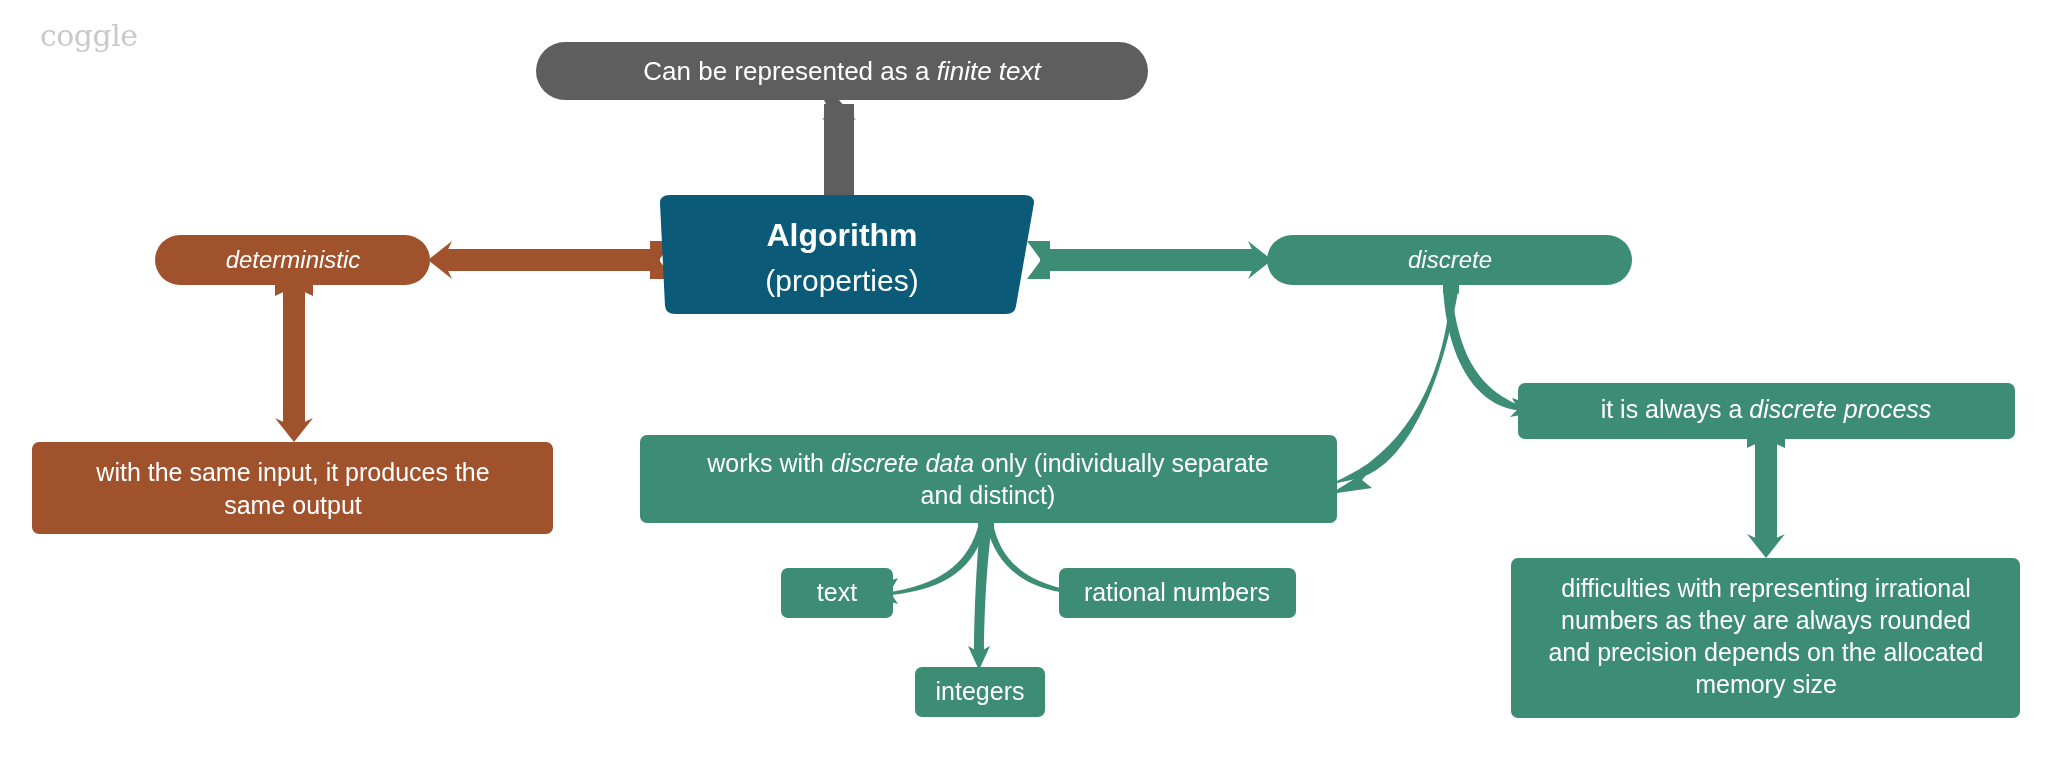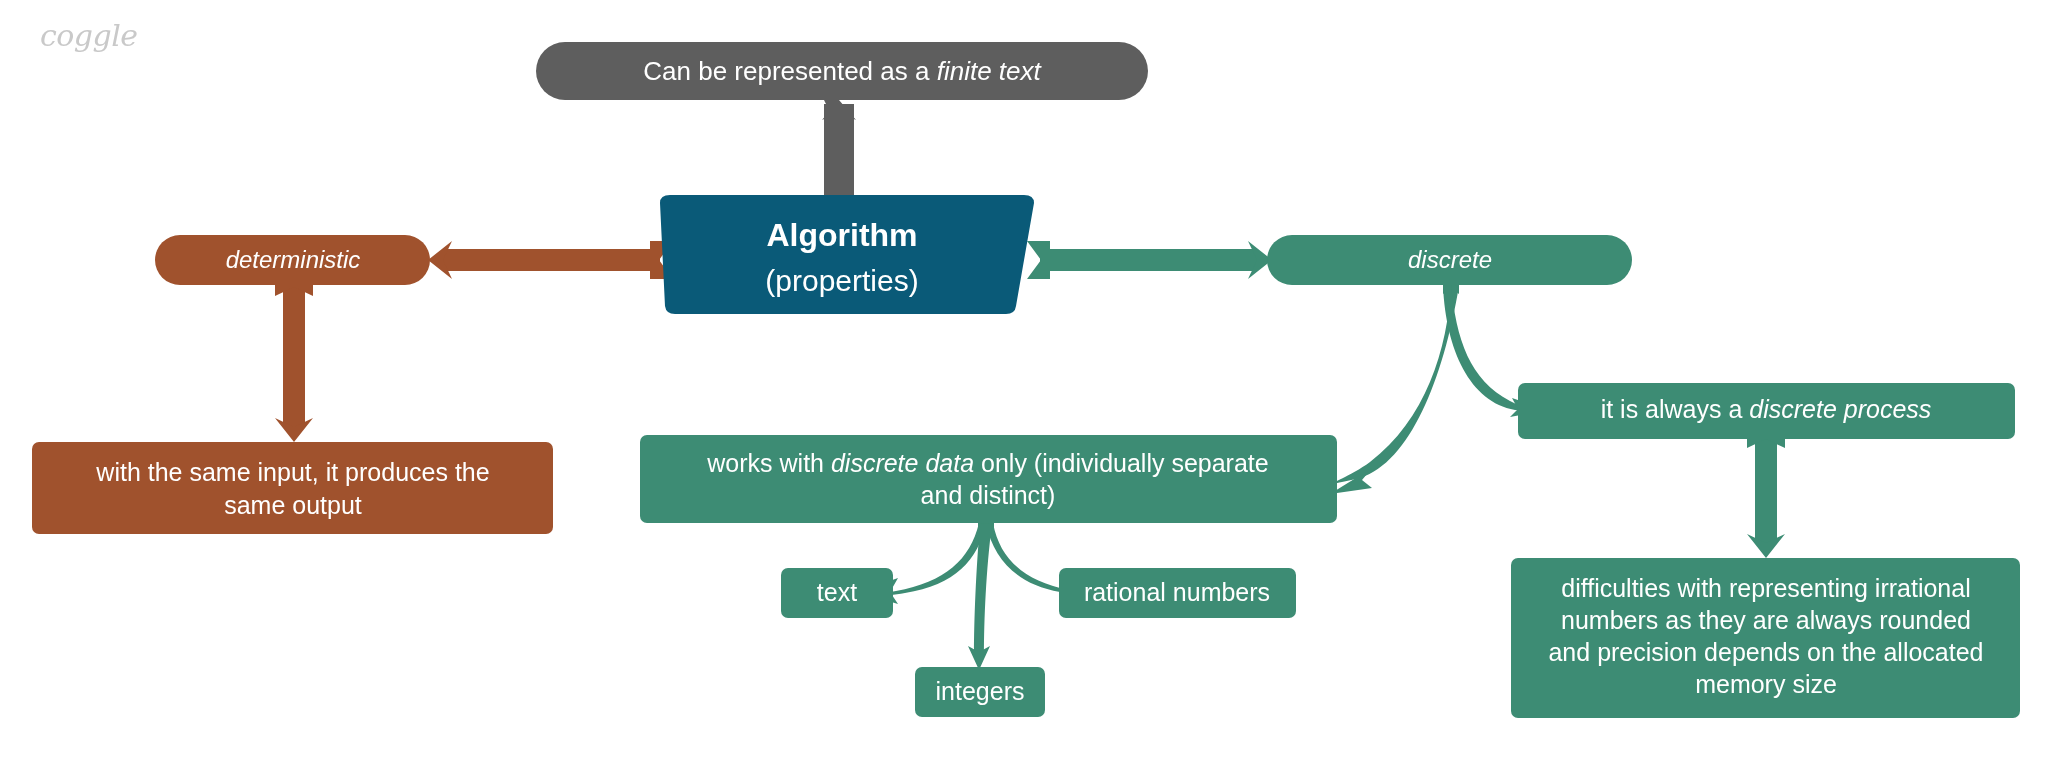--- a/index.html
+++ b/index.html
@@ -19,21 +19,20 @@
     top: 0;
     left: 0;
     width: 2060px;
     height: 763px;
   }
   .logo {
     position: absolute;
     left: 40px;
     top: 18px;
     font-family: "DejaVu Serif", serif;
-    font-style: italic;
     font-size: 30px;
     color: #c9c9c9;
     letter-spacing: -0.5px;
     user-select: none;
   }
   .node-text {
     fill: #ffffff;
     font-family: "Liberation Sans", sans-serif;
     text-anchor: middle;
     dominant-baseline: middle;

